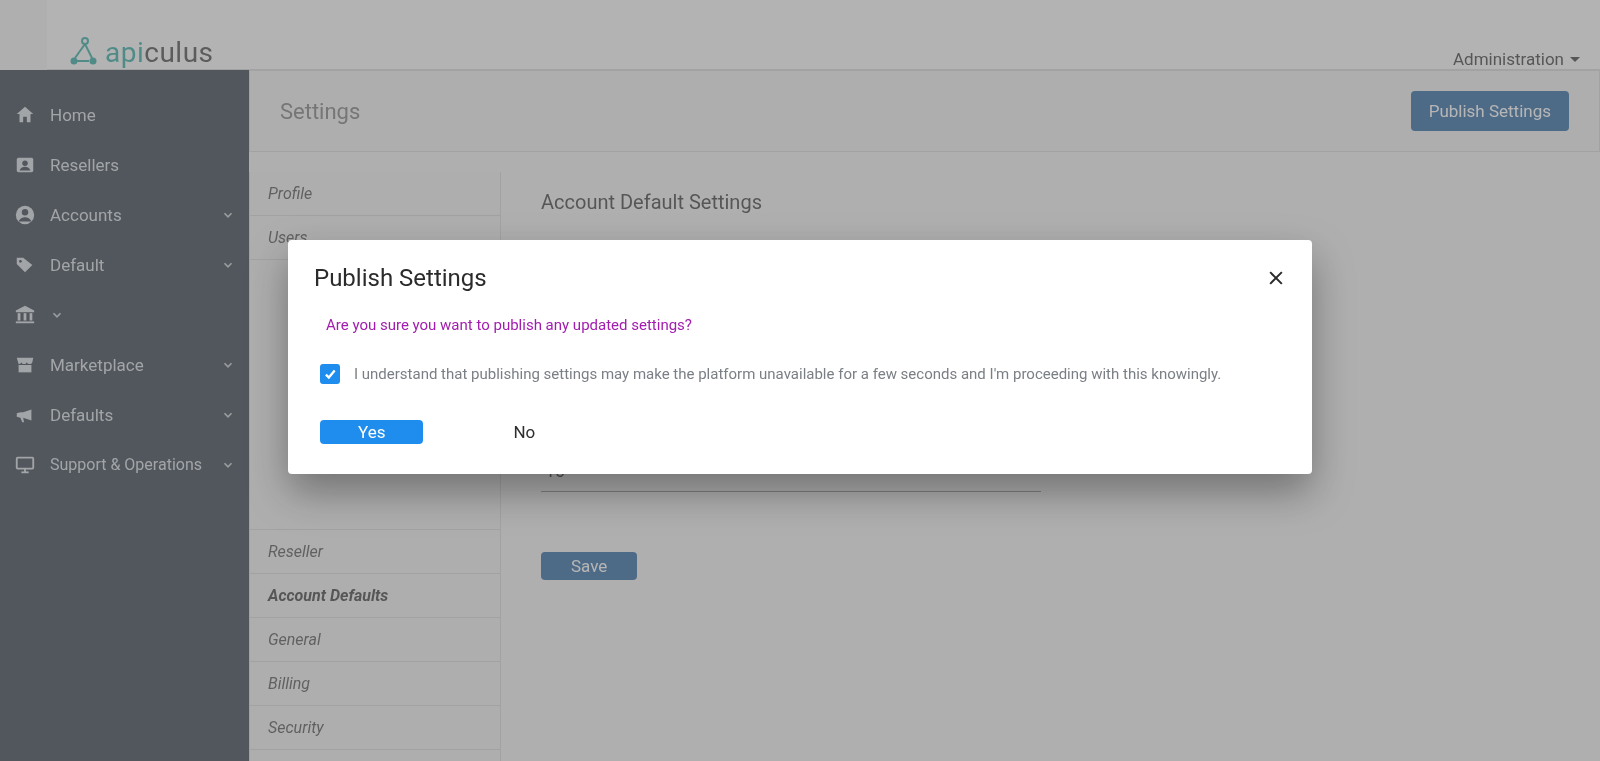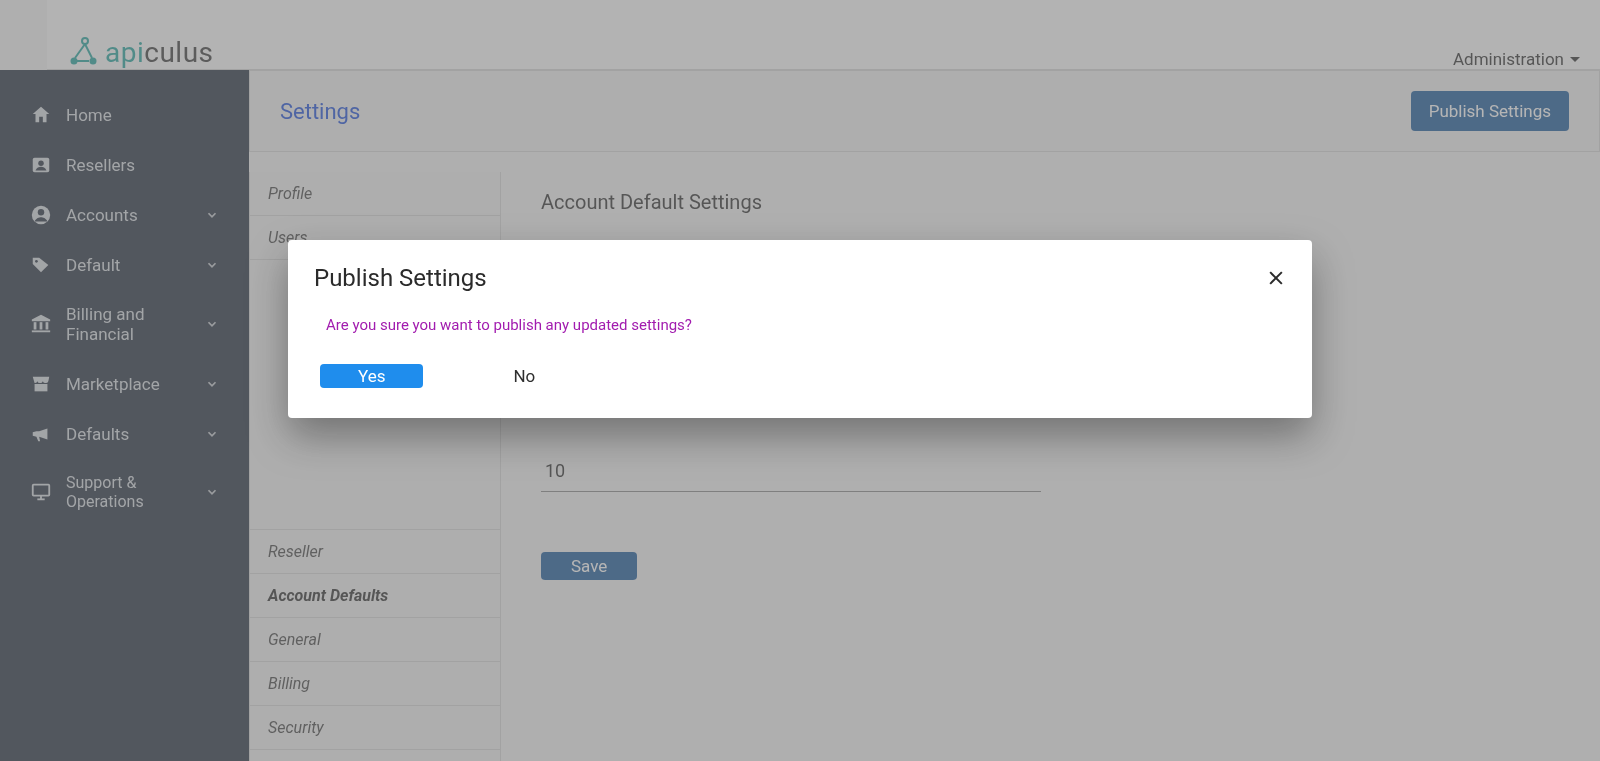--- a/index.html
+++ b/index.html
@@ -29,42 +29,42 @@
   width: 249px;
   background: #252f3e;
   color: #d6dbe1;
   padding-top: 20px;
   flex-shrink: 0;
 }
 .nav-item {
   display: flex;
   align-items: center;
   gap: 14px;
-  padding: 14px 30px;
+  padding: 14px 14px;
   font-size: 17px;
   color: #d6dbe1;
   cursor: pointer;
   position: relative;
 }
 .nav-item .icon { width: 22px; height: 22px; display: inline-flex; align-items: center; justify-content: center; }
 .nav-item .label { flex: 1; line-height: 1.2; }
 .nav-item .chev { font-size: 14px; color: #c0c6cc; }
 .nav-item.multiline .label { font-size: 16px; }
 
 .main { flex: 1; display: flex; flex-direction: column; overflow-y: auto; }
 .settings-bar {
   display: flex;
   align-items: center;
   justify-content: space-between;
   padding: 20px 30px;
   background: #f0f0f0;
   border: 1px solid #d6d6d6;
   margin: 0;
 }
-.settings-title { font-size: 22px; color: #1d4ed8; }
+.settings-title { font-size: 22px; color: #737373; }
 .publish-btn {
   background: #1a5999;
   color: #fff;
   border: none;
   padding: 10px 18px;
   font-size: 17px;
   border-radius: 4px;
   cursor: pointer;
 }
 
@@ -247,21 +247,20 @@
       <div class="nav-item">
         <span class="icon">
           <svg width="22" height="22" viewBox="0 0 24 24" fill="#d6dbe1">
               <path d="M12 2l10 5v2H2V7z"></path>
               <rect x="4" y="10" width="3" height="8"></rect>
               <rect x="10.5" y="10" width="3" height="8"></rect>
               <rect x="17" y="10" width="3" height="8"></rect>
               <rect x="2" y="19" width="20" height="2"></rect>
             </svg>
         </span>
-        <span class="label">Billing and Financial</span>
         <span class="chev">
           <svg width="14" height="14" viewBox="0 0 24 24" fill="none" stroke="#c0c6cc" stroke-width="3">
               <polyline points="6 9 12 15 18 9"></polyline>
             </svg>
         </span>
       </div>
 
       <div class="nav-item">
         <span class="icon">
           <svg width="22" height="22" viewBox="0 0 24 24" fill="#d6dbe1">
@@ -346,20 +345,28 @@
         <button class="modal-close">
           <span>
             <svg width="20" height="20" viewBox="0 0 24 24" fill="none" stroke="#2b2b2b" stroke-width="2.4">
                 <line x1="5" y1="5" x2="19" y2="19"></line>
                 <line x1="19" y1="5" x2="5" y2="19"></line>
               </svg>
           </span>
         </button>
       </div>
       <div class="modal-msg">Are you sure you want to publish any updated settings?</div>
+      <div class="modal-check-row">
+        <span class="check">
+          <svg width="14" height="14" viewBox="0 0 24 24" fill="none" stroke="#fff" stroke-width="4">
+              <polyline points="5 13 10 18 20 6"></polyline>
+            </svg>
+        </span>
+        <span class="check-label">I understand that publishing settings may make the platform unavailable for a few seconds and I'm proceeding with this knowingly.</span>
+      </div>
       <div class="modal-actions">
         <button class="btn-yes">Yes</button>
         <button class="btn-no">No</button>
       </div>
     </div>
   </div>
 
 </div>
 
 </body></html>

